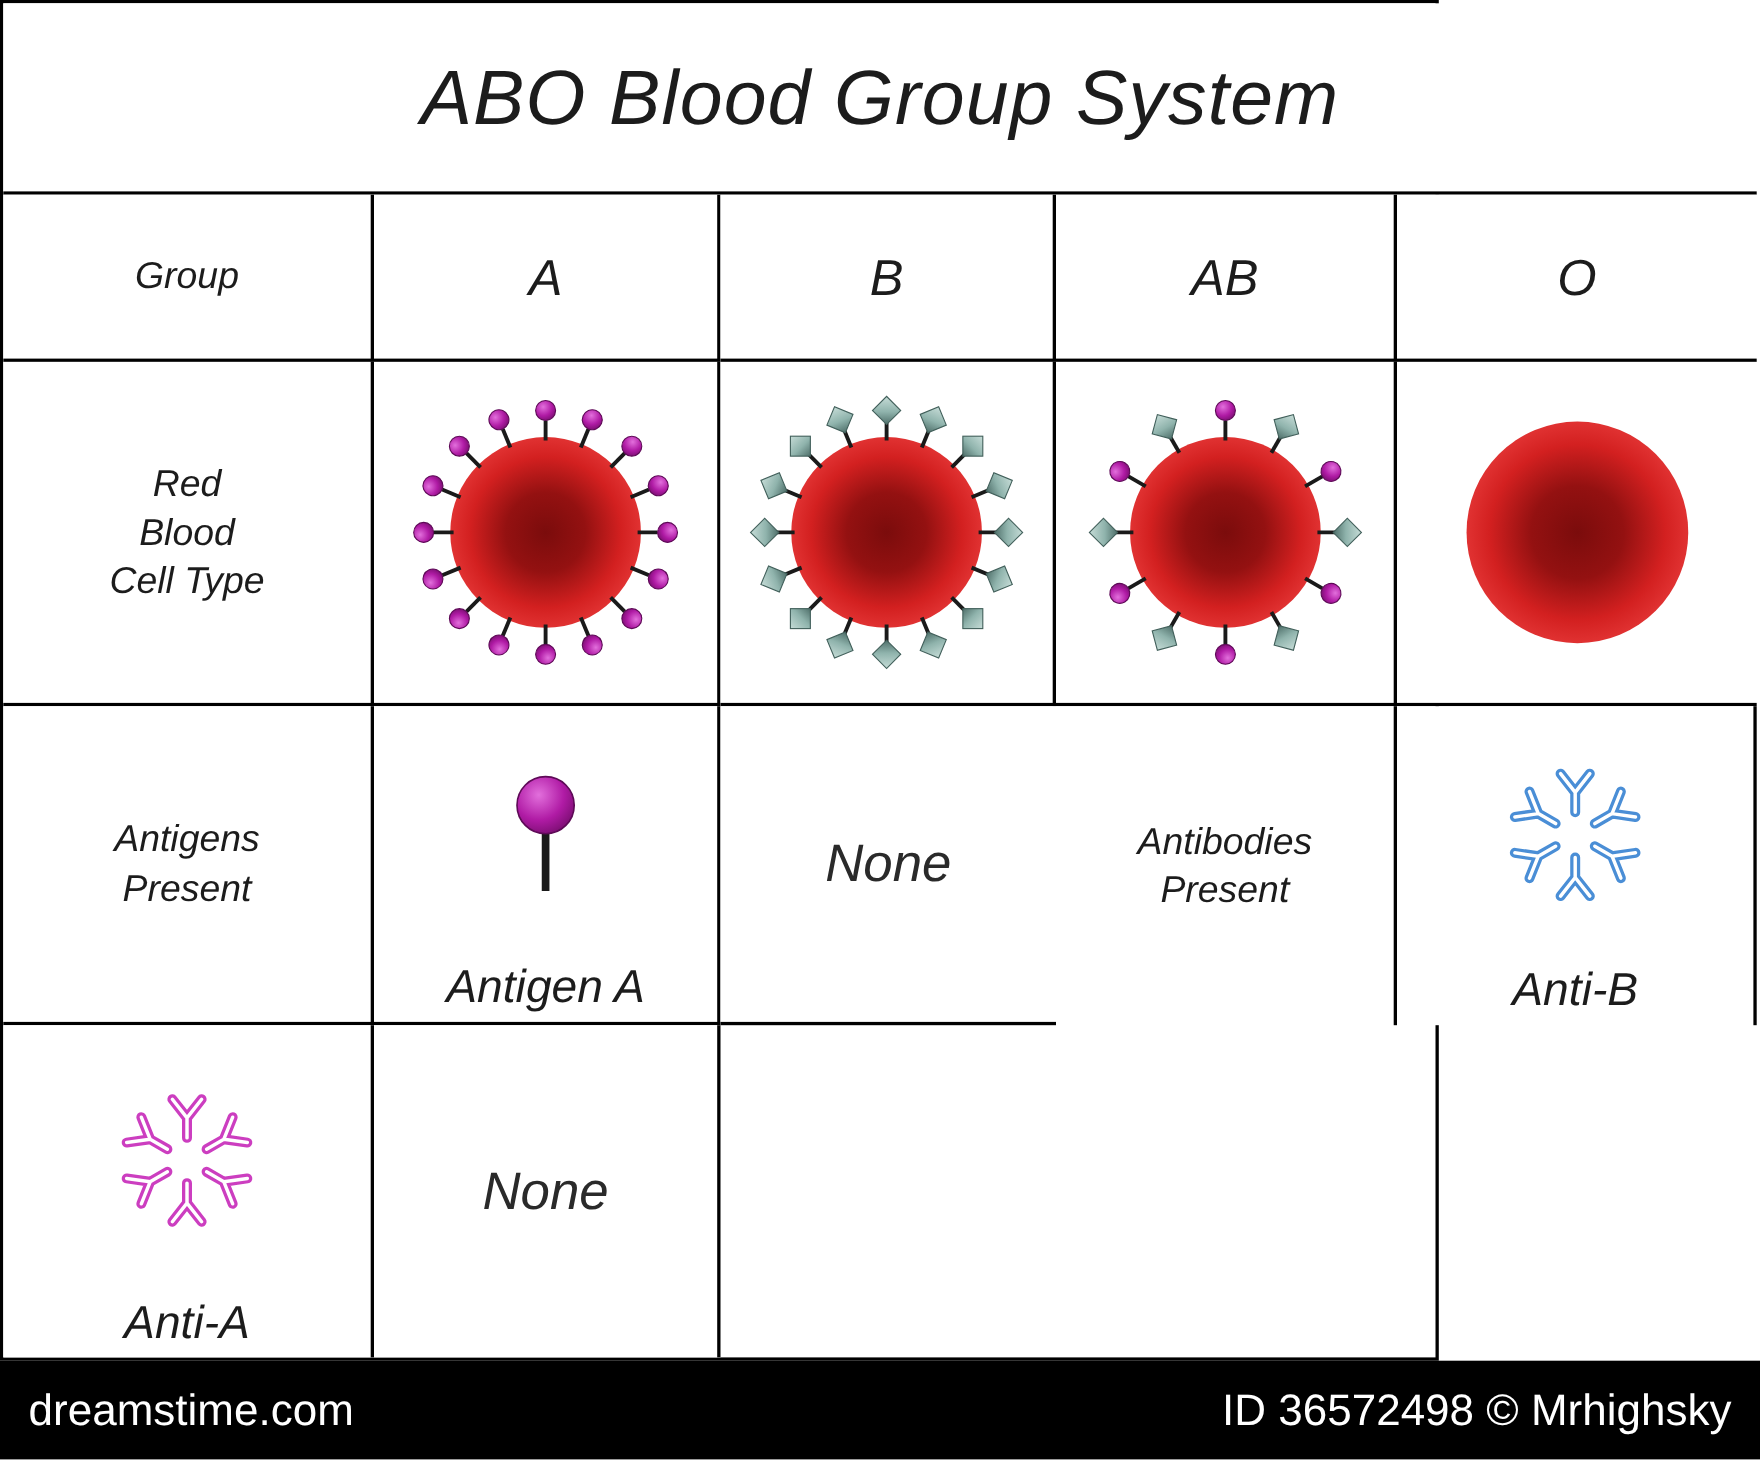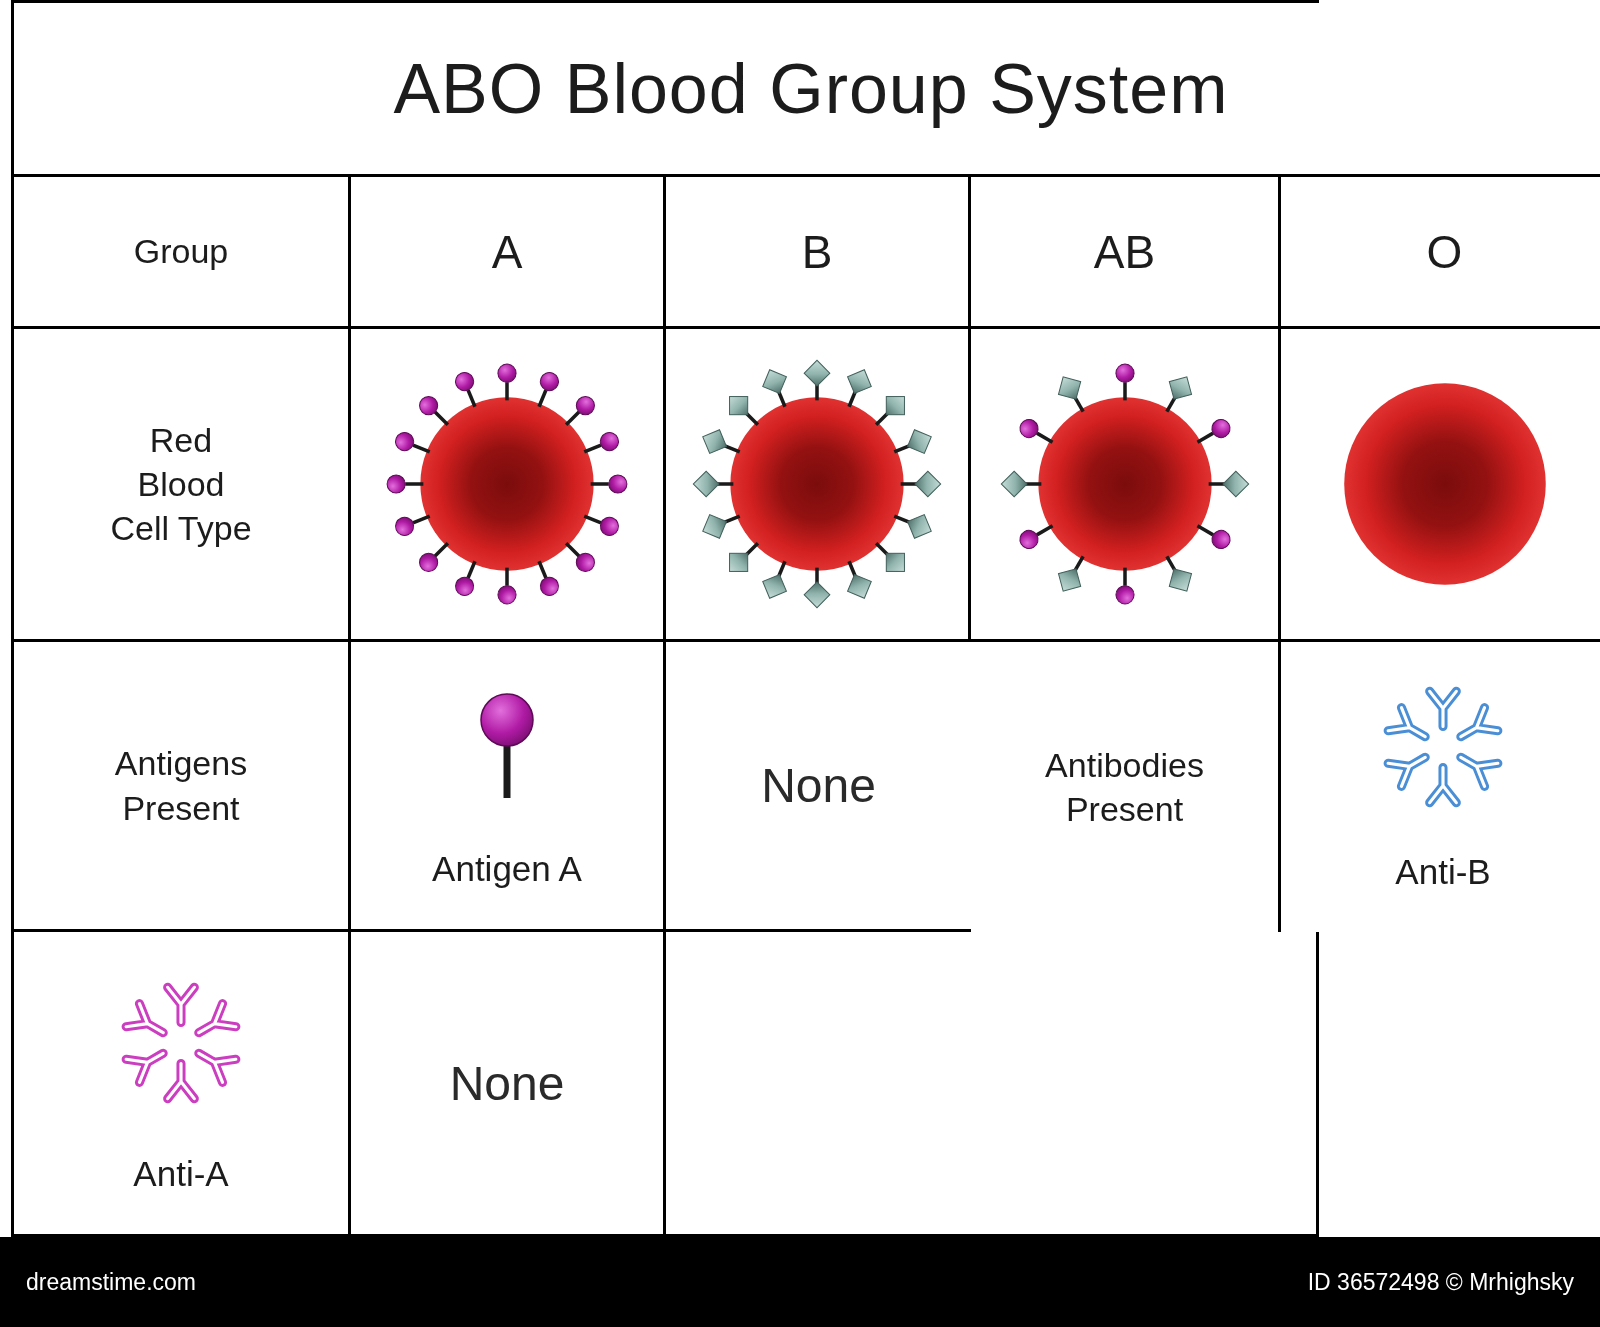--- a/index.html
+++ b/index.html
@@ -5,27 +5,28 @@
   html,body{margin:0;padding:0;background:#ffffff;}
   .page{
     position:relative;
     width:1600px;height:1327px;
     background:#ffffff;
     font-family:"Liberation Sans","DejaVu Sans",sans-serif;
     color:var(--text,#1f1f1f);
     overflow:hidden;
   }
   .tbl{
-    position:absolute;left:11px;top:0;
+    position:absolute;left:0;top:0;
     width:1308px;height:1237px;
     border:3px solid var(--table_line,#000);
     box-sizing:border-box;
     display:grid;
     grid-template-columns:337px 315px 305px 310px 327px;
     grid-template-rows:174px 152px 313px 290px 302px;
+    font-style:italic;
   }
   .cell{
     border-right:3px solid var(--table_line,#000);
     border-bottom:3px solid var(--table_line,#000);
     box-sizing:border-box;
     display:flex;align-items:center;justify-content:center;
     position:relative;
     background:#fff;
   }
   .cell.lc{border-right:none;}
@@ -41,30 +42,30 @@
   }
   .grp{font-size:46px;color:#1c1c1c;}
   .stack{
     display:flex;flex-direction:column;align-items:center;justify-content:flex-end;
     width:100%;height:100%;
   }
   .icon-area{
     flex:1;display:flex;align-items:center;justify-content:center;gap:10px;width:100%;
   }
   .caption{
-    font-size:35px;color:#1c1c1c;padding-bottom:40px;text-align:center;
+    font-size:42px;color:#1c1c1c;padding-bottom:8px;text-align:center;
   }
   .none-text{font-size:48px;color:#2a2a2a;}
   .footer{
     position:absolute;left:0;bottom:0;width:1600px;height:90px;
     background:var(--footer_bg,#000);
     display:flex;align-items:center;justify-content:space-between;
     box-sizing:border-box;padding:0 26px;
   }
-  .footer span{color:#ffffff;font-size:23px;}
+  .footer span{color:#ffffff;font-size:40px;}
   .wm{
     position:absolute;color:#555;opacity:0.06;font-size:40px;
     pointer-events:none;user-select:none;white-space:nowrap;
   }
   .wm.r{transform:rotate(-28deg);}
 </style>
 </head>
 <body>
 
 <svg width="0" height="0" style="position:absolute" aria-hidden="true">

